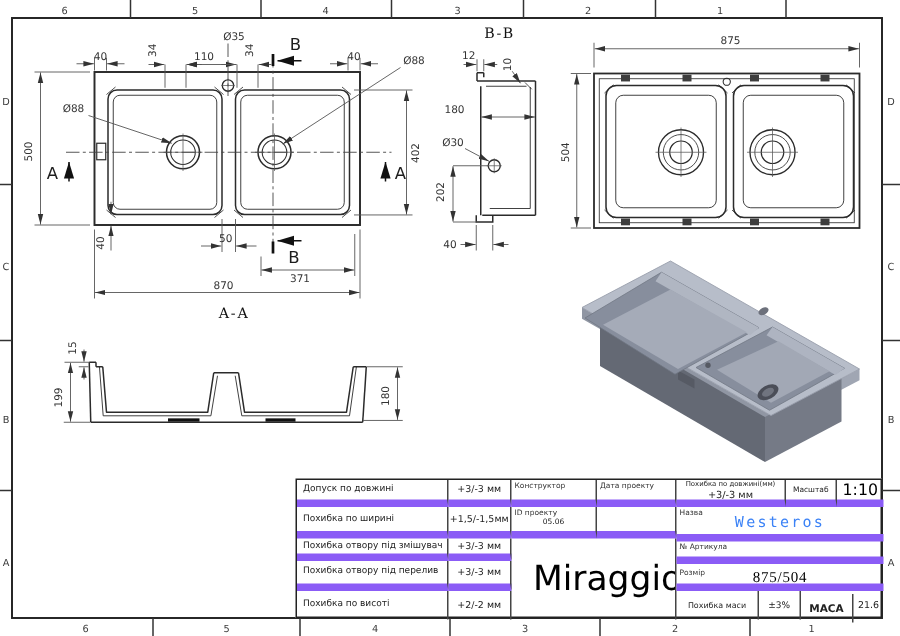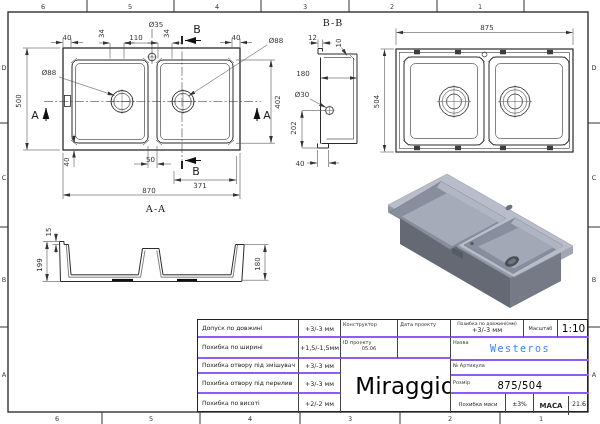--- a/index.html
+++ b/index.html
@@ -7,29 +7,29 @@
          font-family:"DejaVu Sans",sans-serif;}
   svg text{font-family:"DejaVu Sans",sans-serif;fill:#333;}
   .d{font-size:7px;text-anchor:middle;}
   .dz{font-size:6.5px;text-anchor:middle;fill:#3a3a3a;}
   .cutlbl{font-size:11px;fill:#1d1d1d;text-anchor:middle;}
   .st{font-size:9.5px;font-family:"DejaVu Serif",serif;fill:#111;text-anchor:middle;letter-spacing:1px;}
   
   #tblock{position:absolute;left:197px;top:319px;width:391px;height:93px;
           border:1.3px solid #222;box-sizing:border-box;background:#fff;}
   .tbc{position:absolute;box-sizing:border-box;color:#222;overflow:hidden;}
-  .br{border-right:1px solid #444;} .bb{border-bottom:2px solid #8b5cf6;}
+  .br{border-right:1px solid #444;} .bb{border-bottom:5px solid #8b5cf6;}
   .lab{font-size:6px;line-height:6.5px;display:flex;align-items:center;padding-left:4px;}
   .val{font-size:6.3px;display:flex;align-items:center;justify-content:center;}
   .hlab{font-size:5px;color:#333;padding:1.5px 0 0 2px;line-height:5.5px;}
   .cen{display:flex;align-items:center;justify-content:center;}
   .westeros{font-family:"DejaVu Sans Mono",monospace;font-size:10px;letter-spacing:1.5px;color:#3b82f6;}
   .brand{font-family:"DejaVu Sans",sans-serif;font-size:23px;letter-spacing:0px;color:#000;margin-left:19px;}
   .scaleval{font-size:10.5px;font-weight:normal;color:#000;}
-  .sizeval{font-size:10px;color:#000;letter-spacing:.5px;}
+  .sizeval{font-size:10px;color:#000;letter-spacing:.5px;font-family:Liberation Serif, serif;}
   .massl{font-size:7px;font-weight:bold;}
 </style>
 </head>
 <body>
 
 <div id="sheet">
 <svg width="600" height="424" viewBox="0 0 600 424">
   <defs>
     <marker id="ma" viewBox="0 0 7 5" refX="7" refY="2.5" markerWidth="7" markerHeight="5" markerUnits="userSpaceOnUse" orient="auto-start-reverse">
       <path d="M0,0.7 L7,2.5 L0,4.3 z" fill="#333"></path>

